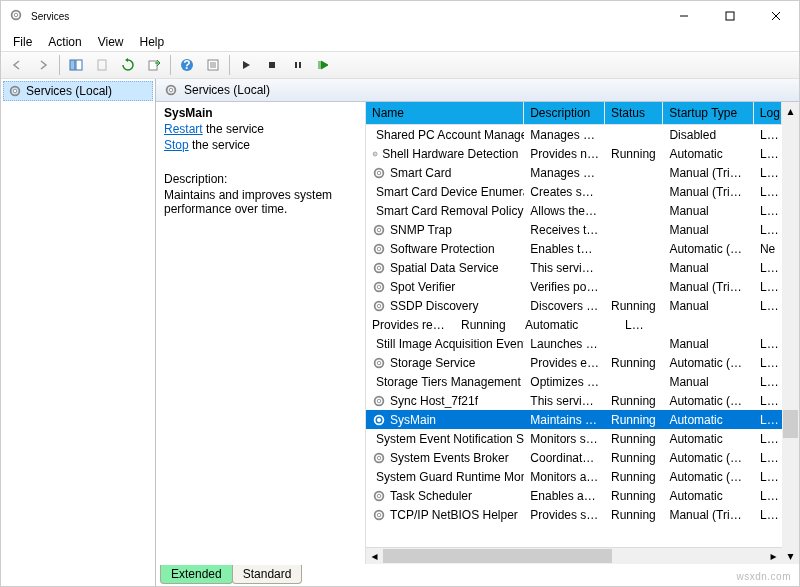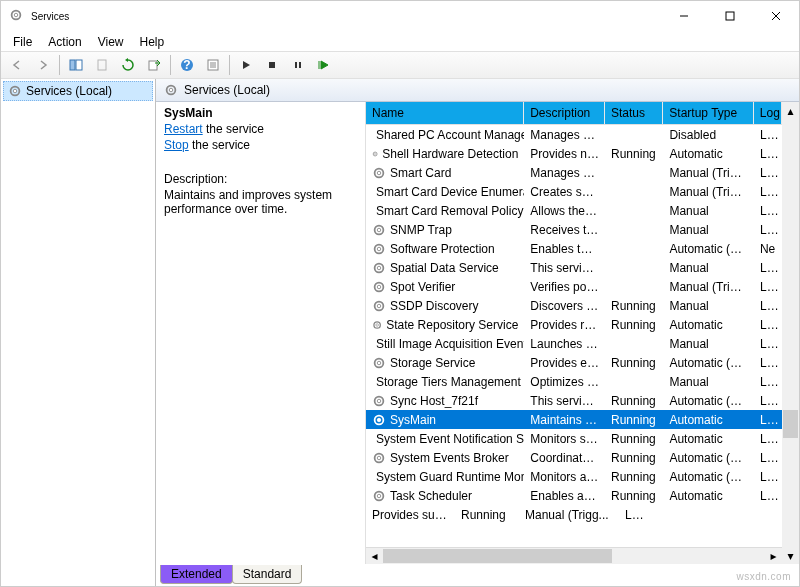--- a/index.html
+++ b/index.html
@@ -54,21 +54,21 @@
 .hscroll-thumb { position: absolute; top: 1px; bottom: 1px; left: 0; width: 60%; background: #cdcdcd; }
 .hscroll-arrow { position: absolute; top: 0; bottom: 0; width: 17px; display: flex; align-items: center; justify-content: center; }
 
 .vscroll { width: 17px; background: #f0f0f0; display: flex; flex-direction: column; }
 .vscroll-arrow { height: 17px; display: flex; align-items: center; justify-content: center; }
 .vscroll-track { flex: 1; position: relative; }
 .vscroll-thumb { position: absolute; left: 1px; right: 1px; top: 68%; height: 28px; background: #cdcdcd; }
 
 .tabs { height: 22px; display: flex; align-items: flex-start; padding-left: 4px; border-top: 1px solid #fff; }
 .tab { padding: 2px 10px; border: 1px solid #aca899; border-top: none; background: #f4f3ee; position: relative; border-bottom-left-radius: 4px; border-bottom-right-radius: 4px; margin-right: -1px; }
-.tab.active { background: #8b5cf6; z-index: 1; }
+.tab.active { background: #86efac; z-index: 1; }
 
 .watermark { position: absolute; bottom: 4px; right: 8px; font-size: 10px; color: #bbb; letter-spacing: 0.5px; }
 
 svg.gear { width: 14px; height: 14px; }
 svg.gear circle.outer { fill: none; stroke: #888; stroke-width: 2; }
 svg.gear circle.inner { fill: #fff; stroke: #888; }
 .row.selected svg.gear circle.outer,
 .row.selected svg.gear circle.inner { stroke: #fff; }
 </style>
 </head>
@@ -346,27 +346,20 @@
                   <circle class="inner" cx="8" cy="8" r="2"></circle>
                 </svg>
                 <span>SSDP Discovery</span>
               </div>
               <div class="cell c-desc">Discovers ne...</div>
               <div class="cell c-status">Running</div>
               <div class="cell c-startup">Manual</div>
               <div class="cell c-logon">Loc</div>
             </div>
             <div class="row">
-              <div class="cell c-name">
-                <svg class="gear" viewBox="0 0 16 16">
-                  <circle class="outer" cx="8" cy="8" r="5"></circle>
-                  <circle class="inner" cx="8" cy="8" r="2"></circle>
-                </svg>
-                <span>State Repository Service</span>
-              </div>
               <div class="cell c-desc">Provides req...</div>
               <div class="cell c-status">Running</div>
               <div class="cell c-startup">Automatic</div>
               <div class="cell c-logon">Loc</div>
             </div>
             <div class="row">
               <div class="cell c-name">
                 <svg class="gear" viewBox="0 0 16 16">
                   <circle class="outer" cx="8" cy="8" r="5"></circle>
                   <circle class="inner" cx="8" cy="8" r="2"></circle>
@@ -476,20 +469,27 @@
                   <circle class="inner" cx="8" cy="8" r="2"></circle>
                 </svg>
                 <span>Task Scheduler</span>
               </div>
               <div class="cell c-desc">Enables a us...</div>
               <div class="cell c-status">Running</div>
               <div class="cell c-startup">Automatic</div>
               <div class="cell c-logon">Loc</div>
             </div>
             <div class="row">
+              <div class="cell c-name">
+                <svg class="gear" viewBox="0 0 16 16">
+                  <circle class="outer" cx="8" cy="8" r="5"></circle>
+                  <circle class="inner" cx="8" cy="8" r="2"></circle>
+                </svg>
+                <span>TCP/IP NetBIOS Helper</span>
+              </div>
               <div class="cell c-desc">Provides sup...</div>
               <div class="cell c-status">Running</div>
               <div class="cell c-startup">Manual (Trigg...</div>
               <div class="cell c-logon">Loc</div>
             </div>
           </div>
         <div class="hscroll">
           <div class="hscroll-arrow" style="left:0">◂</div>
           <div class="hscroll-track">
               <div class="hscroll-thumb"></div>

